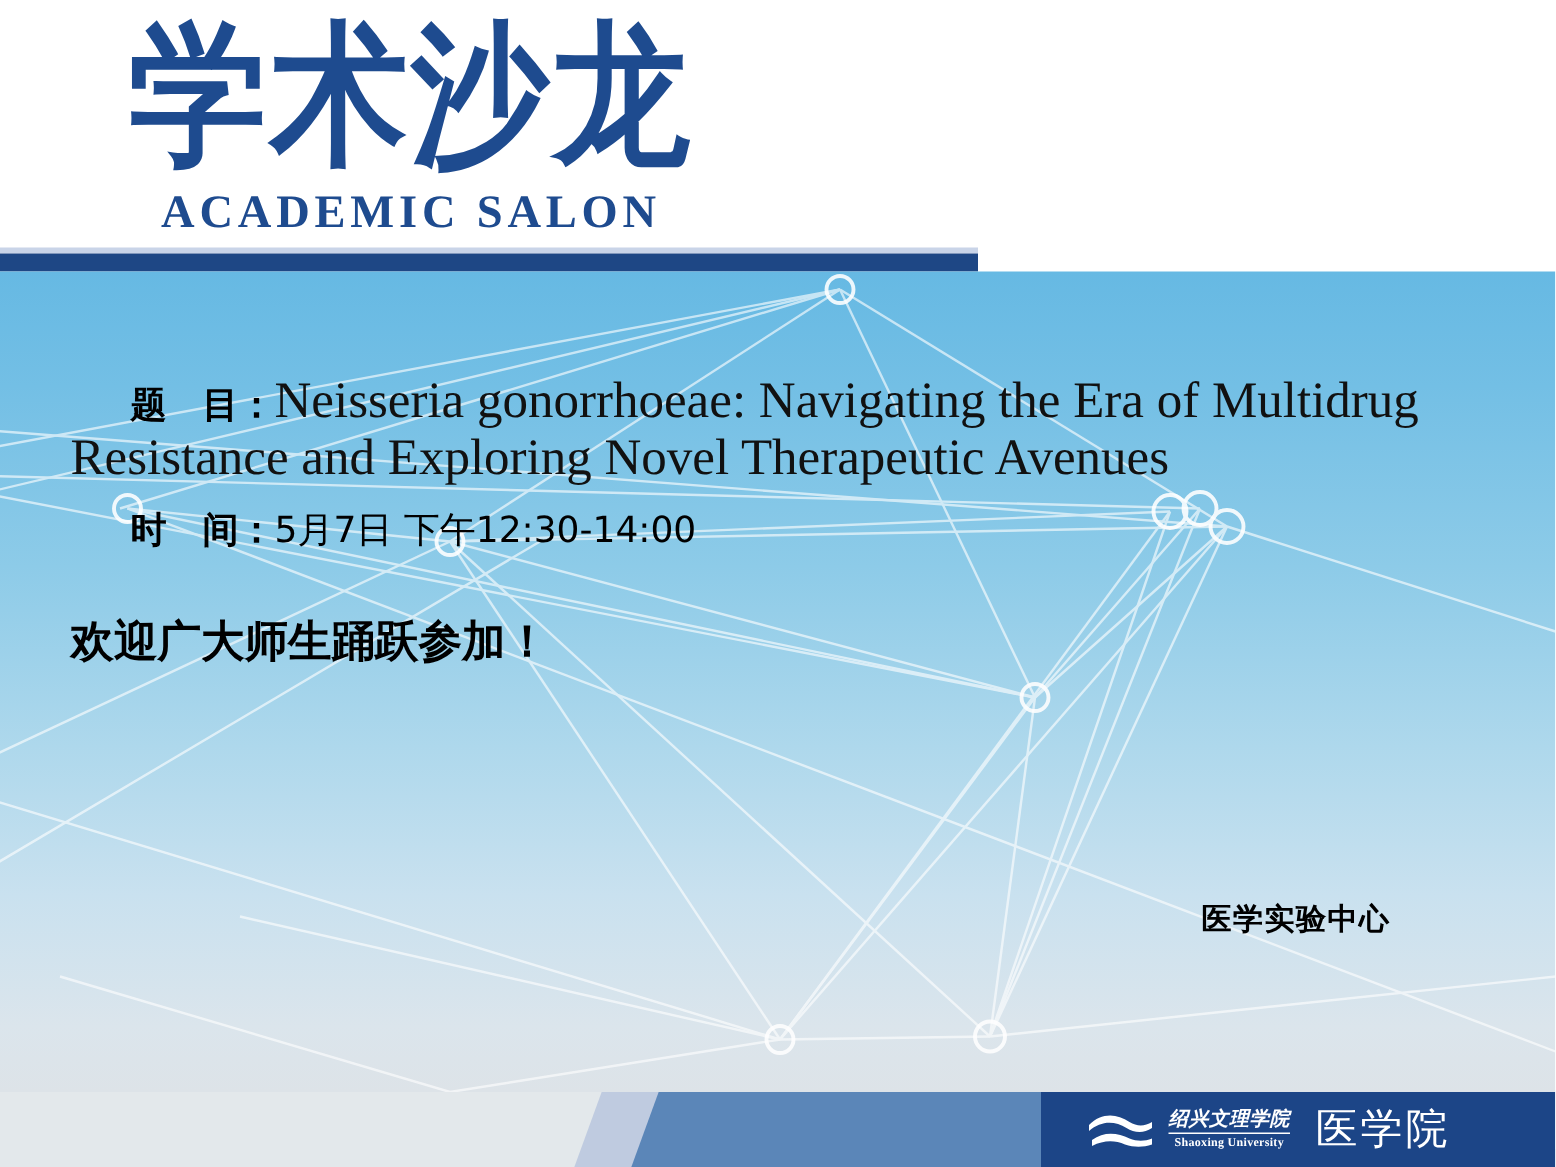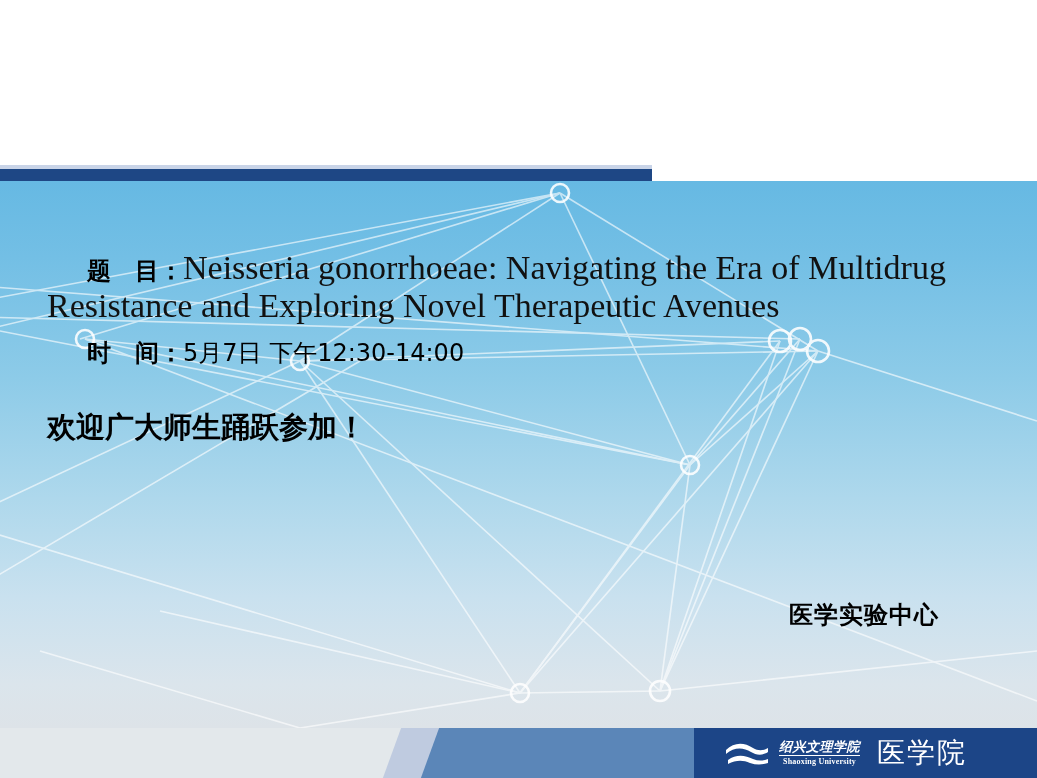--- a/index.html
+++ b/index.html
@@ -144,21 +144,21 @@
   .sign {
     position: absolute;
     right: 48px;
     top: 418px;
     text-align: center;
     width: 250px;
   }
   .sign-org {
     font-family: Liberation Mono, monospace;
     font-weight: bold;
-    font-size: 24px;
+    font-size: 20px;
     color: #000000;
     letter-spacing: 1px;
   }
   .sign-date {
     margin-top: 26px;
     font-family: "Liberation Serif", "DejaVu Serif", serif;
     font-weight: bold;
     font-size: 27px;
     color: #000000;
     letter-spacing: 0.5px;
@@ -256,20 +256,26 @@
     letter-spacing: 2px;
     margin-left: 8px;
     white-space: nowrap;
   }
 </style>
 </head>
 <body>
 
 <div id="poster">
 
+  <div class="header">
+    <div class="logo-block">
+      <div class="logo-cn">学术沙龙</div>
+      <div class="logo-en">ACADEMIC SALON</div>
+    </div>
+  </div>
   <div class="header-rule-light"></div>
   <div class="header-rule"></div>
 
   <div class="panel">
 
     <svg class="net" viewBox="0 0 1037 547" preserveAspectRatio="none">
       <g stroke="#ffffff" stroke-width="1.6" fill="none" opacity="0.62">
         <line x1="-20" y1="120" x2="560" y2="12"></line>
         <line x1="-20" y1="150" x2="560" y2="12"></line>
         <line x1="-20" y1="105" x2="818" y2="170"></line>

